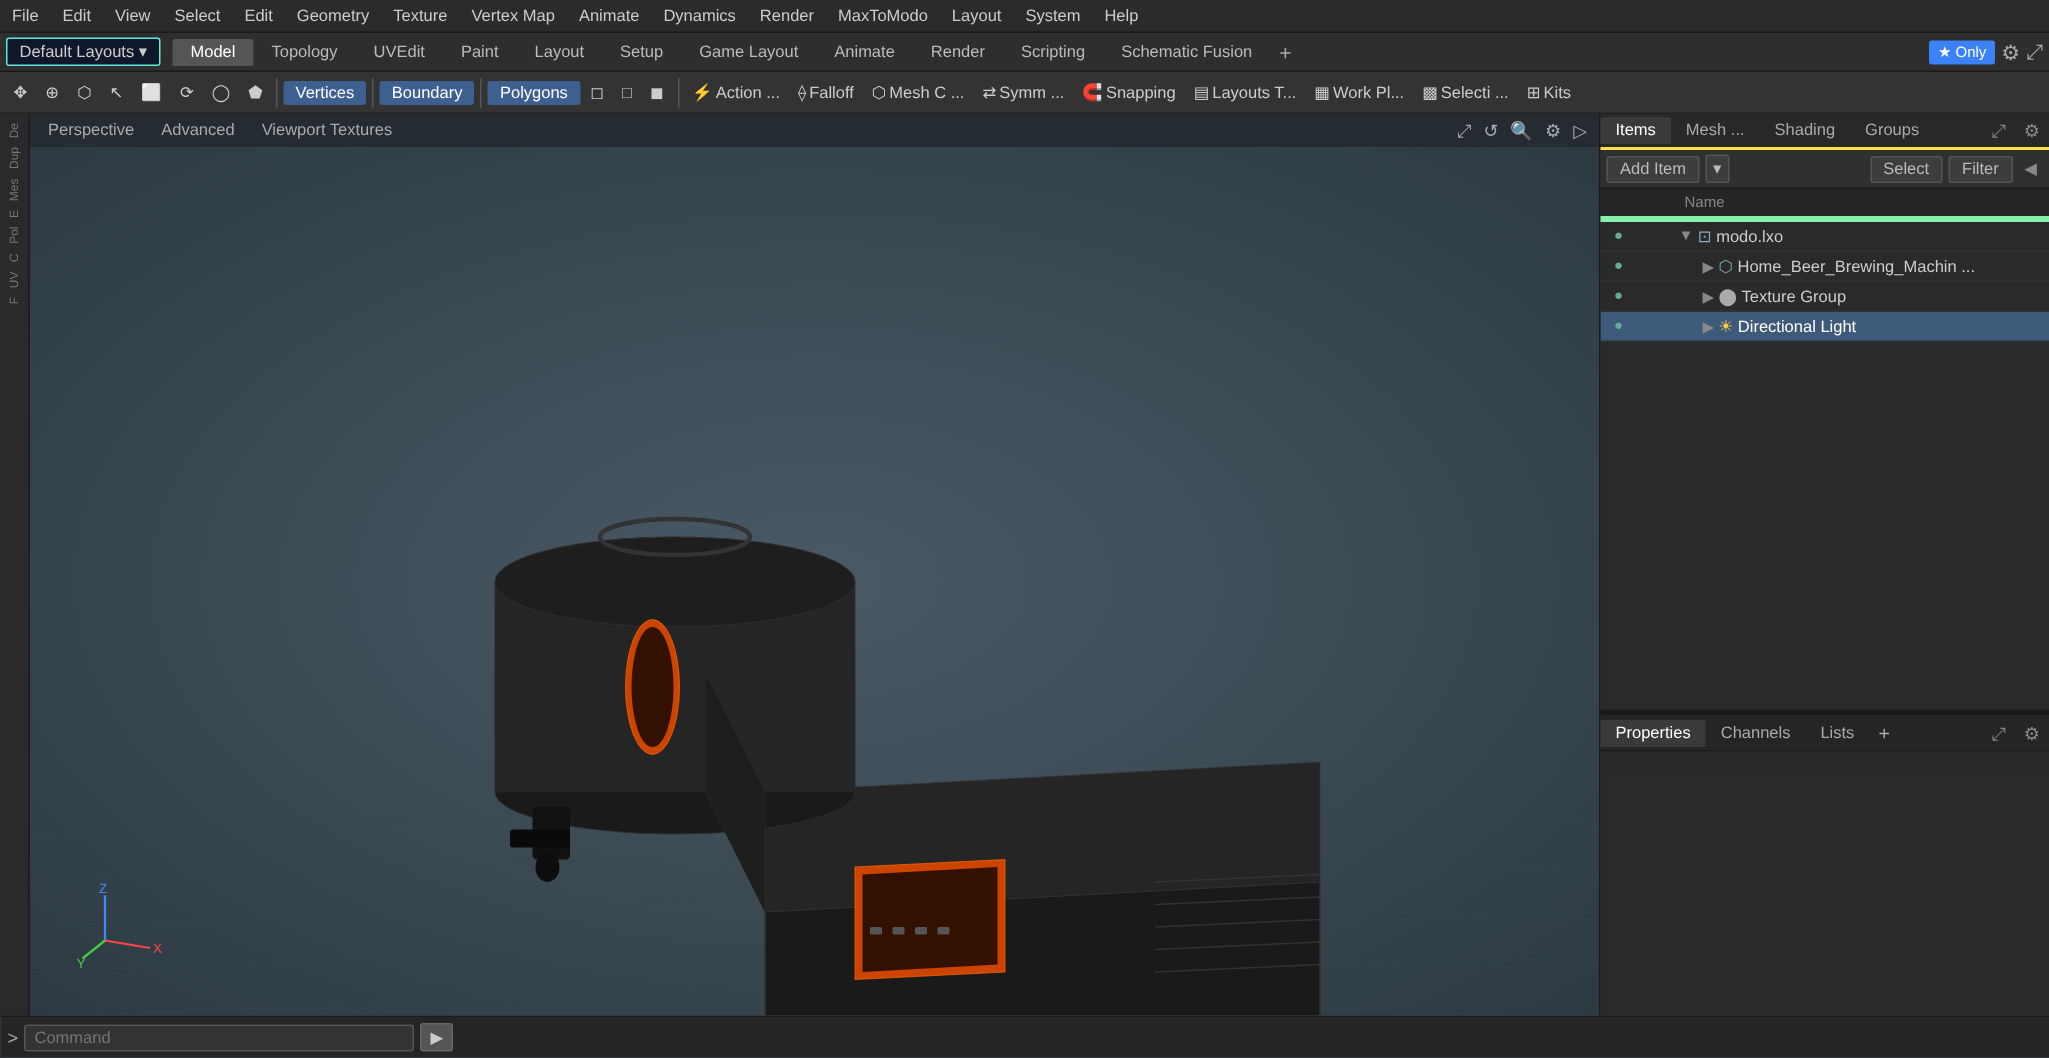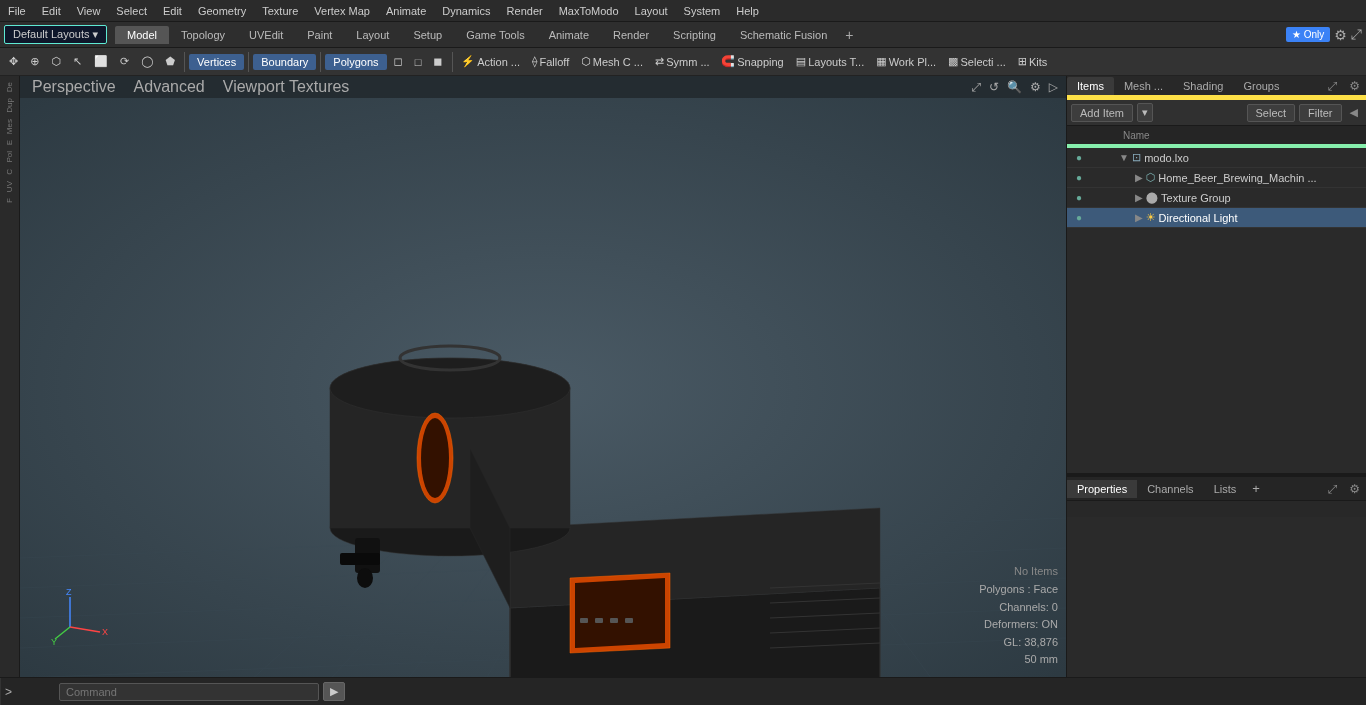--- a/index.html
+++ b/index.html
@@ -28,33 +28,33 @@
     
     #main { display: flex; height: calc(705px - 22px - 26px - 28px - 26px - 28px); }
 
     
     #left-panel { width: 20px; background: #2a2a2a; border-right: 1px solid #1a1a1a; display: flex; flex-direction: column; align-items: center; padding-top: 4px; gap: 2px; overflow: hidden; }
     .left-tool-label { writing-mode: vertical-lr; transform: rotate(180deg); font-size: 8px; color: #777; cursor: pointer; padding: 2px 1px; }
 
     
     #viewport { flex: 1; position: relative; background: #3d4a52; overflow: hidden; }
     #viewport-header { display: flex; align-items: center; height: 22px; background: rgba(0,0,0,0.4); padding: 0 6px; gap: 6px; position: absolute; top: 0; left: 0; right: 0; z-index: 10; }
-    .vp-tab { font-size: 16px; color: #aaa; cursor: pointer; padding: 2px 6px; border-radius: 2px; }
+    .vp-tab { font-size: 11px; color: #aaa; cursor: pointer; padding: 2px 6px; border-radius: 2px; }
     .vp-controls { display: flex; align-items: center; gap: 4px; margin-left: auto; }
     .vp-ctrl-btn { color: #aaa; cursor: pointer; font-size: 12px; padding: 2px; }
 
     
     #viewport-stats { position: absolute; bottom: 8px; right: 8px; text-align: right; color: #ccc; font-size: 11px; line-height: 1.6; }
 
     
     #axes { position: absolute; bottom: 30px; left: 30px; width: 60px; height: 60px; }
 
     
     #right-panel { width: 300px; background: #2e2e2e; border-left: 1px solid #1a1a1a; display: flex; flex-direction: column; }
-    #panel-tabs { display: flex; align-items: center; height: 24px; background: #282828; border-bottom: 5px solid #fde047; }
+    #panel-tabs { display: flex; align-items: center; height: 24px; background: #282828; border-bottom: 2px solid #fde047; }
     .panel-tab { padding: 3px 10px; font-size: 11px; color: #aaa; cursor: pointer; border-radius: 2px 2px 0 0; }
     .panel-tab.active { background: #3a3a3a; color: #fff; }
     #panel-toolbar { display: flex; align-items: center; height: 26px; background: #303030; border-bottom: 1px solid #1a1a1a; padding: 0 4px; gap: 4px; }
     .panel-tool-btn { padding: 2px 8px; font-size: 11px; color: #bbb; cursor: pointer; border-radius: 2px; background: #3d3d3d; border: 1px solid #555; }
 
     
     #scene-tree { flex: 1; background: #2a2a2a; overflow-y: auto; }
     .tree-header { display: flex; align-items: center; height: 22px; background: #252525; border-bottom: 4px solid #86efac; padding: 0 4px; }
     .tree-col { font-size: 10px; color: #888; padding: 0 4px; }
     .tree-item { display: flex; align-items: center; height: 20px; padding-left: 4px; cursor: pointer; border-bottom: 1px solid #333; }
@@ -77,21 +77,21 @@
     .prop-tab-add { padding: 3px 6px; color: #aaa; cursor: pointer; font-size: 13px; }
 
     
     #vp-3d { position: absolute; inset: 22px 0 0 0; overflow: hidden; }
 
     
     #bottom-area { height: 28px; background: #252525; border-top: 1px solid #1a1a1a; display: flex; }
     #status-left { flex: 1; display: flex; align-items: center; padding: 0 8px; color: #aaa; font-size: 11px; }
     #command-right { display: flex; align-items: center; padding: 0 4px; gap: 4px; border-left: 1px solid #333; }
     .cmd-prompt { color: #aaa; font-size: 12px; }
-    .cmd-field { width: 260px; background: #333; border: 1px solid #555; color: #ccc; font-size: 11px; padding: 2px 6px; border-radius: 2px; outline: none; margin-left: 43px; }
+    .cmd-field { width: 260px; background: #333; border: 1px solid #555; color: #ccc; font-size: 11px; padding: 2px 6px; border-radius: 2px; outline: none; }
     .cmd-exec { background: #555; border: 1px solid #666; color: #ccc; padding: 2px 6px; cursor: pointer; border-radius: 2px; font-size: 11px; }
   </style>
 </head>
 <body>
 
 <div id="menu-bar">
   <div id="menu-items" style="display:flex;">
     <span class="menu-item">File</span>
     <span class="menu-item">Edit</span>
     <span class="menu-item">View</span>
@@ -112,21 +112,21 @@
 
 <div id="layout-bar">
   <button class="layout-dropdown">Default Layouts ▾</button>
   <div class="layout-tabs">
     <span class="layout-tab active">Model</span>
     <span class="layout-tab">Topology</span>
     <span class="layout-tab">UVEdit</span>
     <span class="layout-tab">Paint</span>
     <span class="layout-tab">Layout</span>
     <span class="layout-tab">Setup</span>
-    <span class="layout-tab">Game Tools</span>
+    <span class="layout-tab">Game Layout</span>
     <span class="layout-tab">Animate</span>
     <span class="layout-tab">Render</span>
     <span class="layout-tab">Scripting</span>
     <span class="layout-tab">Schematic Fusion</span>
     <span class="layout-tab-plus">+</span>
   </div>
   <div class="layout-right">
     <span class="star-badge">★ Only</span>
     <span style="color:#aaa;cursor:pointer;font-size:14px;">⚙</span>
     <span style="color:#aaa;cursor:pointer;font-size:14px;">⤢</span>
@@ -318,28 +318,20 @@
           <ellipse cx="415" cy="360" rx="14" ry="40" fill="#331100"></ellipse>
 
           <rect x="335" y="440" width="25" height="35" fill="#111" rx="3"></rect>
           <rect x="320" y="455" width="40" height="12" fill="#0a0a0a" rx="2"></rect>
           <ellipse cx="345" cy="480" rx="8" ry="10" fill="#0d0d0d"></ellipse>
         </g>
 
         <polygon points="450,430 490,510 490,430 450,350" fill="#1e1e1e" stroke="#2a2a2a" stroke-width="0.5"></polygon>
       </svg>
 
-      <div id="viewport-stats">
-        <div style="color:#888;">No Items</div>
-        <div style="color:#aaa;">Polygons : Face</div>
-        <div style="color:#aaa;">Channels: 0</div>
-        <div style="color:#aaa;">Deformers: ON</div>
-        <div style="color:#aaa;">GL: 38,876</div>
-        <div style="color:#aaa;">50 mm</div>
-      </div>
 
       <div id="axes">
         <svg width="60" height="60" xmlns="http://www.w3.org/2000/svg">
 
           <line x1="20" y1="40" x2="20" y2="10" stroke="#4488ff" stroke-width="1.5"></line>
           <text x="16" y="8" fill="#4488ff" font-size="9">Z</text>
 
           <line x1="20" y1="40" x2="50" y2="45" stroke="#ff4444" stroke-width="1.5"></line>
           <text x="52" y="48" fill="#ff4444" font-size="9">X</text>
 

